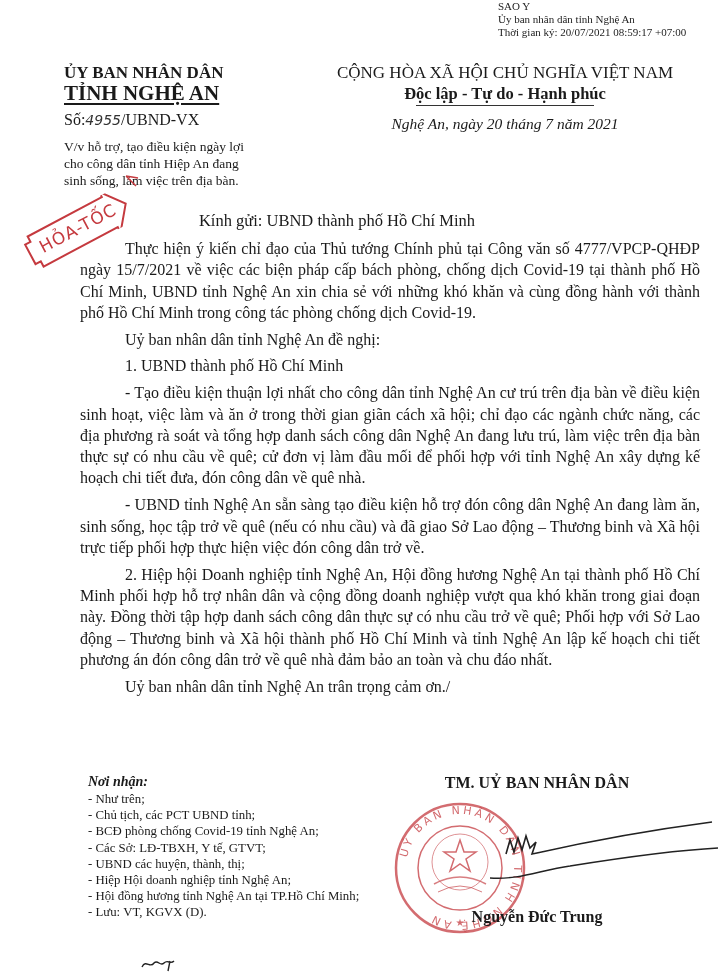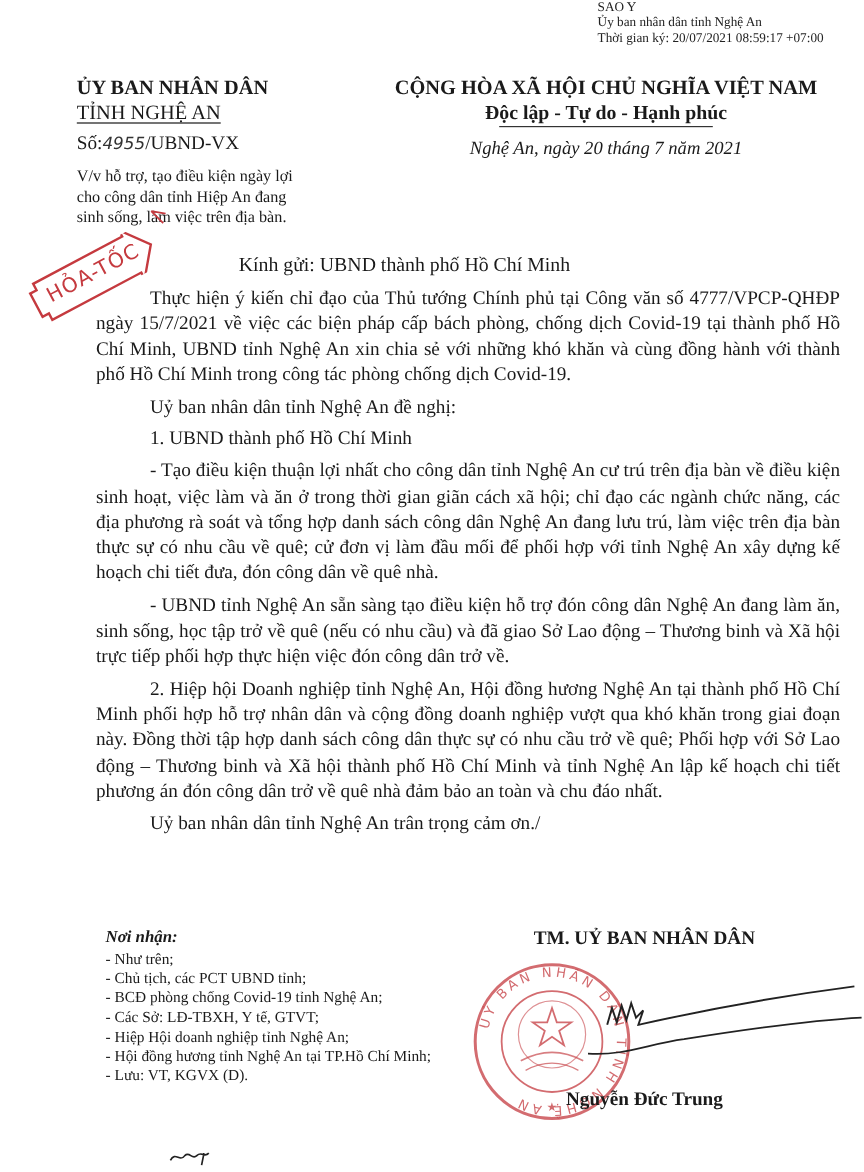--- a/index.html
+++ b/index.html
@@ -4,27 +4,27 @@
 <style>
   html, body { margin: 0; padding: 0; }
   body {
     width: 720px; height: 977px; background: #ffffff; position: relative; overflow: hidden;
     font-family: "Liberation Serif", "DejaVu Serif", serif; color: #1a1a1a;
   }
   .abs { position: absolute; }
   .stamp-sao { left: 498px; top: 0px; font-size: 11px; line-height: 13px; color: #222; }
   .left-head { left: 64px; top: 62px; width: 240px; text-align: left; }
   .left-head .org1 { font-weight: bold; font-size: 17px; line-height: 21px; }
-  .left-head .org2 { font-weight: normal; font-size: 17px; line-height: 21px; }
+  .left-head .org2 { font-weight: bold; font-size: 21px; line-height: 21px; }
   .left-head .org2 span { text-decoration: underline; text-underline-offset: 3px; }
   .left-head .num { font-size: 16px; line-height: 24px; margin-top: 4px; }
   .left-head .num .hand { font-family: "DejaVu Sans", sans-serif; font-style: italic; font-size: 14px; color: #333; }
   .left-head .subject { font-size: 13.5px; line-height: 17px; margin-top: 6px; }
   .right-head { left: 300px; top: 62px; width: 410px; text-align: center; }
-  .right-head .nation { font-weight: bold; font-size: 17px; line-height: 21px; }
+  .right-head .nation { font-weight: normal; font-size: 17px; line-height: 21px; }
   .right-head .motto { font-weight: bold; font-size: 16.5px; line-height: 21px; display: inline-block; }
   .right-head .motto-line { width: 178px; height: 1px; background: #333; margin: 1px auto 0; }
   .right-head .date { font-style: italic; font-size: 15.5px; line-height: 22px; margin-top: 7px; }
   .hoa-toc { left: 22px; top: 210px; width: 112px; height: 38px; transform: rotate(-28deg); transform-origin: center; }
   .hoa-toc svg { position: absolute; left: 0; top: 0; }
   .hoa-toc .label { position: absolute; left: 14px; top: 8px; font-family: "DejaVu Sans", sans-serif; font-size: 17px; color: #c53a3f; letter-spacing: 1px; }
   .kinh-gui { left: 0; top: 210px; width: 644px; text-align: center; font-size: 16.5px; line-height: 22px; padding-left: 30px; box-sizing: border-box; }
   .body-text { left: 80px; top: 238px; width: 620px; font-size: 16px; line-height: 21.3px; text-align: justify; }
   .body-text p { margin: 0 0 5.5px 0; text-indent: 45px; }
   .recipients { left: 88px; top: 773px; width: 300px; font-size: 12.8px; line-height: 16.2px; }
@@ -89,20 +89,21 @@
   <p>2. Hiệp hội Doanh nghiệp tỉnh Nghệ An, Hội đồng hương Nghệ An tại thành phố Hồ Chí Minh phối hợp hỗ trợ nhân dân và cộng đồng doanh nghiệp vượt qua khó khăn trong giai đoạn này. Đồng thời tập hợp danh sách công dân thực sự có nhu cầu trở về quê; Phối hợp với Sở Lao động – Thương binh và Xã hội thành phố Hồ Chí Minh và tỉnh Nghệ An lập kế hoạch chi tiết phương án đón công dân trở về quê nhà đảm bảo an toàn và chu đáo nhất.</p>
   <p>Uỷ ban nhân dân tỉnh Nghệ An trân trọng cảm ơn./</p>
 </div>
 
 <div class="abs recipients">
   <div class="title">Nơi nhận:</div>
   <div>- Như trên;</div>
   <div>- Chủ tịch, các PCT UBND tỉnh;</div>
   <div>- BCĐ phòng chống Covid-19 tỉnh Nghệ An;</div>
   <div>- Các Sở: LĐ-TBXH, Y tế, GTVT;</div>
+  <div>- UBND các huyện, thành, thị;</div>
   <div>- Hiệp Hội doanh nghiệp tỉnh Nghệ An;</div>
   <div>- Hội đồng hương tỉnh Nghệ An tại TP.Hồ Chí Minh;</div>
   <div>- Lưu: VT, KGVX (D).</div>
 </div>
 
 <svg class="abs initials" viewBox="0 0 40 18">
   <path d="M2 12 C6 4, 10 14, 14 8 C18 4, 20 12, 24 8 C28 4, 30 10, 34 6 M30 6 L28 16" stroke="#222" stroke-width="1.4" fill="none"></path>
 </svg>
 
 <svg class="abs seal" viewBox="0 0 136 136">

